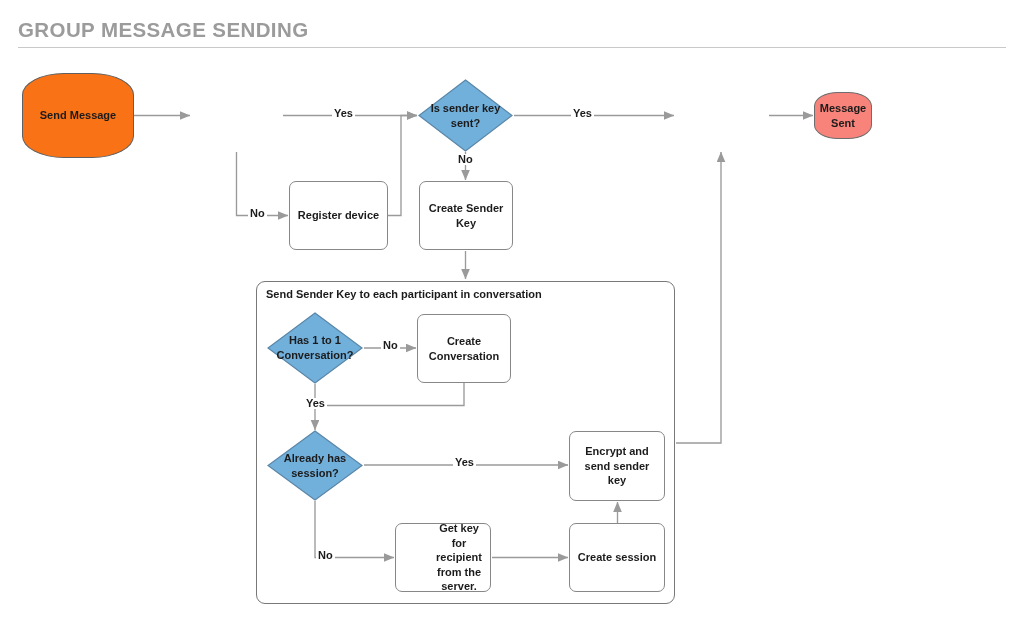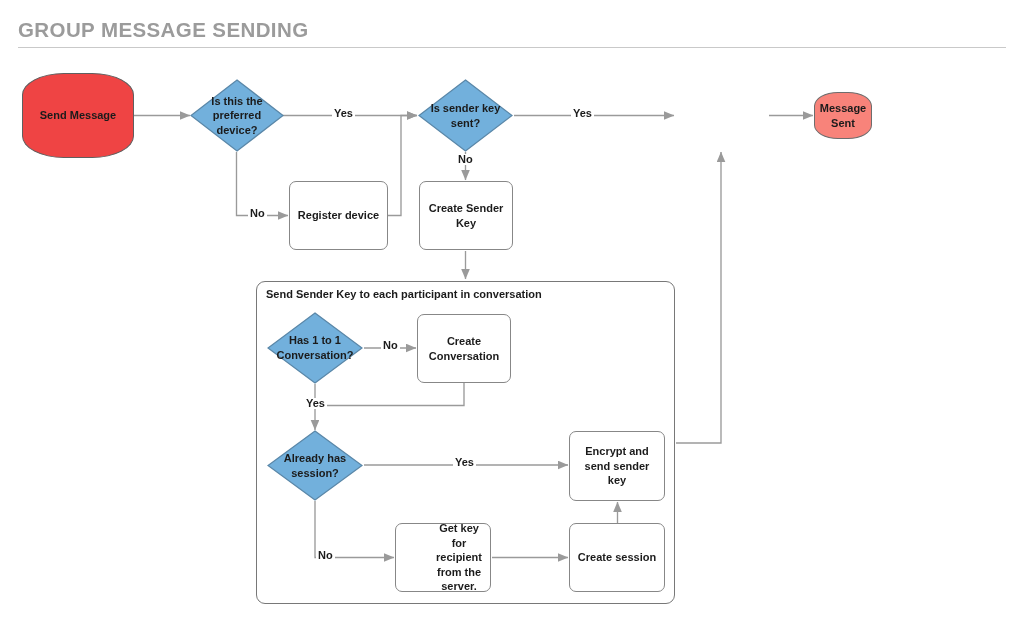--- a/index.html
+++ b/index.html
@@ -83,21 +83,21 @@
     background: #ffffff;
     border: 1.3px solid #878787;
     border-radius: 7px;
   }
 
   
   .term {
     border: 1.3px solid #5f5f5f;
     border-radius: 42px / 22px;
   }
-  .term-start { background: #ef4444; }
+  .term-start { background: #f97316; }
   .term-end   { background: #f8837a; border-color: #6d6d6d; border-radius: 24px / 14px; }
 
   
   .dec {
     background: transparent;
     border: none;
   }
   .dec .diamond-svg {
     position: absolute;
     left: 0; top: 0;
@@ -191,26 +191,20 @@
 
       <g fill="none" stroke="#9a9a9a" stroke-width="1.35">
         <path d="M464,383 L464,405.5 L315,405.5"></path>
       </g>
     </svg>
 
     <div class="node term term-start" style="left:22px; top:73px; width:112px; height:85px;">
       <span class="txt">Send Message</span>
     </div>
 
-    <div class="node dec" style="left:190px; top:79px; width:94px; height:73px;">
-      <svg class="diamond-svg" viewBox="0 0 94 73" preserveAspectRatio="none">
-        <polygon points="47,1 93,36.5 47,72 1,36.5" fill="#72b0dc" stroke="#5a87a8" stroke-width="1.3"></polygon>
-      </svg>
-      <span class="txt">Is this the preferred device?</span>
-    </div>
 
     <div class="node proc" style="left:289px; top:181px; width:99px; height:69px;">
       <span class="txt">Register device</span>
     </div>
 
     <div class="node dec" style="left:418px; top:79px; width:95px; height:73px;">
       <svg class="diamond-svg" viewBox="0 0 95 73" preserveAspectRatio="none">
         <polygon points="47.5,1 94,36.5 47.5,72 1,36.5" fill="#72b0dc" stroke="#5a87a8" stroke-width="1.3"></polygon>
       </svg>
       <span class="txt">Is sender key sent?</span>

